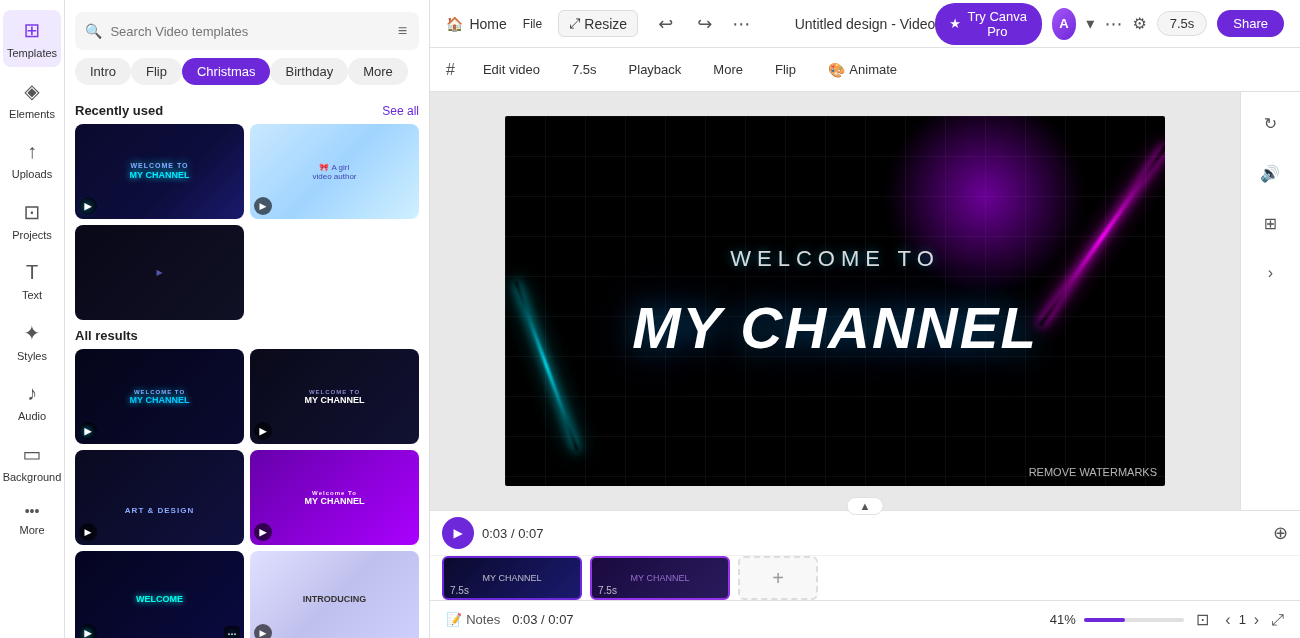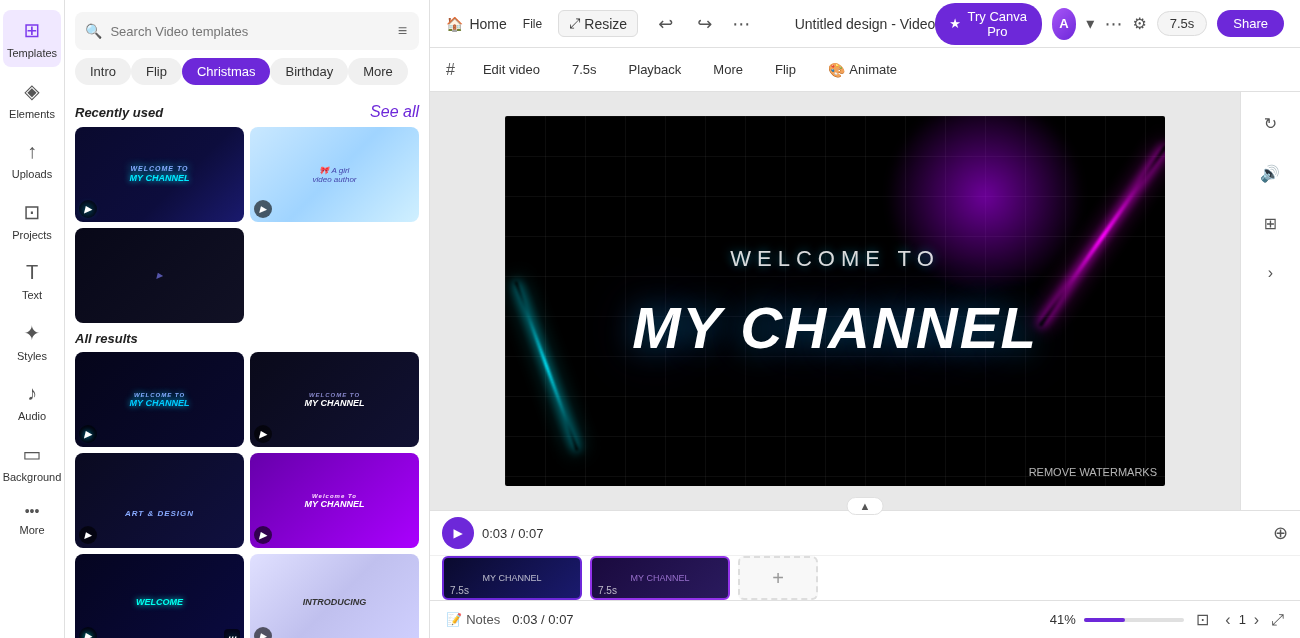--- a/index.html
+++ b/index.html
@@ -86,31 +86,30 @@
       white-space: nowrap;
       border: 1px solid transparent;
     }
     .tag.active { background: #6d28d9; color: #fff; }
 
     .panel-scroll {
       flex: 1;
       overflow-y: auto;
       padding: 0 10px 10px;
       scrollbar-width: thin;
-      font-style: italic;
     }
 
     .section-header {
       display: flex;
       justify-content: space-between;
       align-items: center;
       margin: 8px 0 6px;
     }
     .section-title { font-size: 13px; font-weight: 600; color: #222; }
-    .see-all { font-size: 16px; color: #6d28d9; cursor: pointer; text-decoration: none; text-align: right; }
+    .see-all { font-size: 12px; color: #6d28d9; cursor: pointer; text-decoration: none; text-align: right; }
 
     .thumb-row {
       display: grid;
       grid-template-columns: 1fr 1fr;
       gap: 6px;
       margin-bottom: 6px;
     }
     .thumb-item {
       position: relative;
       border-radius: 8px;

